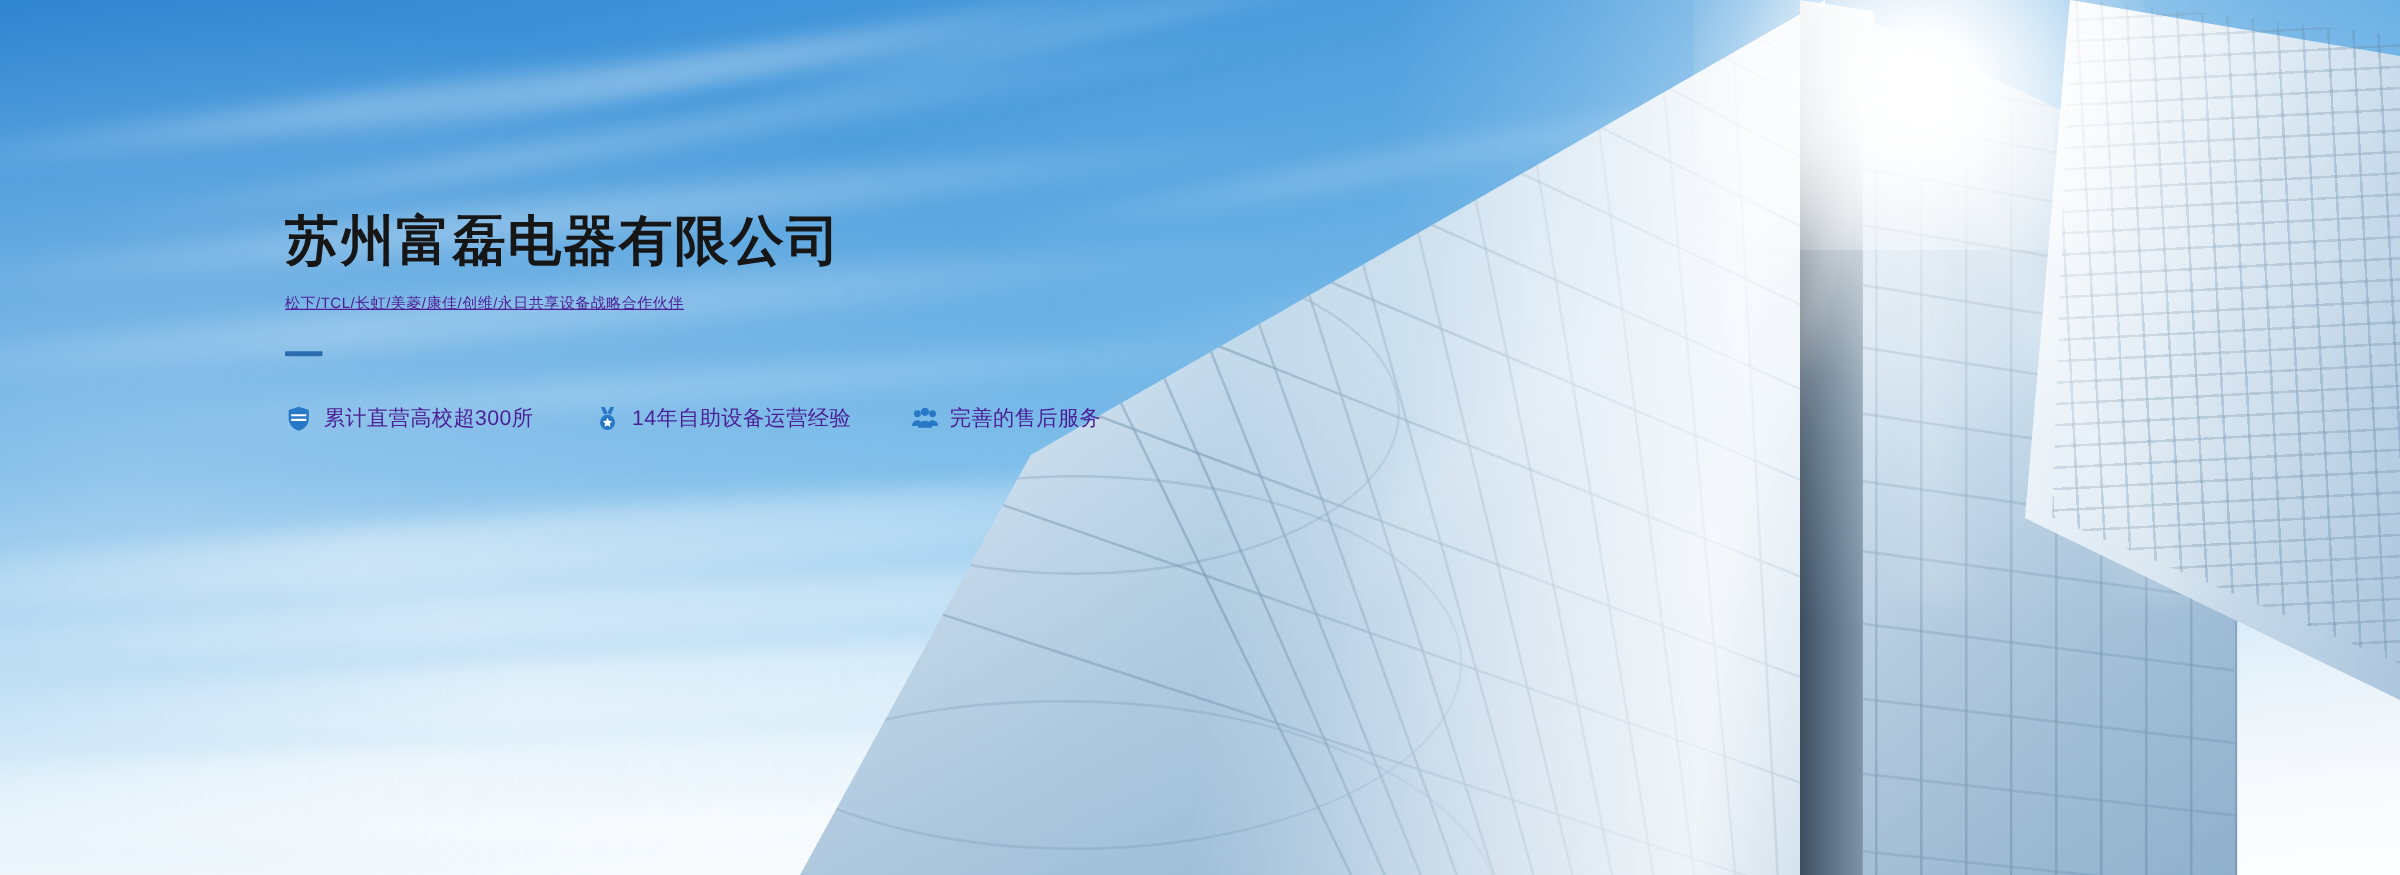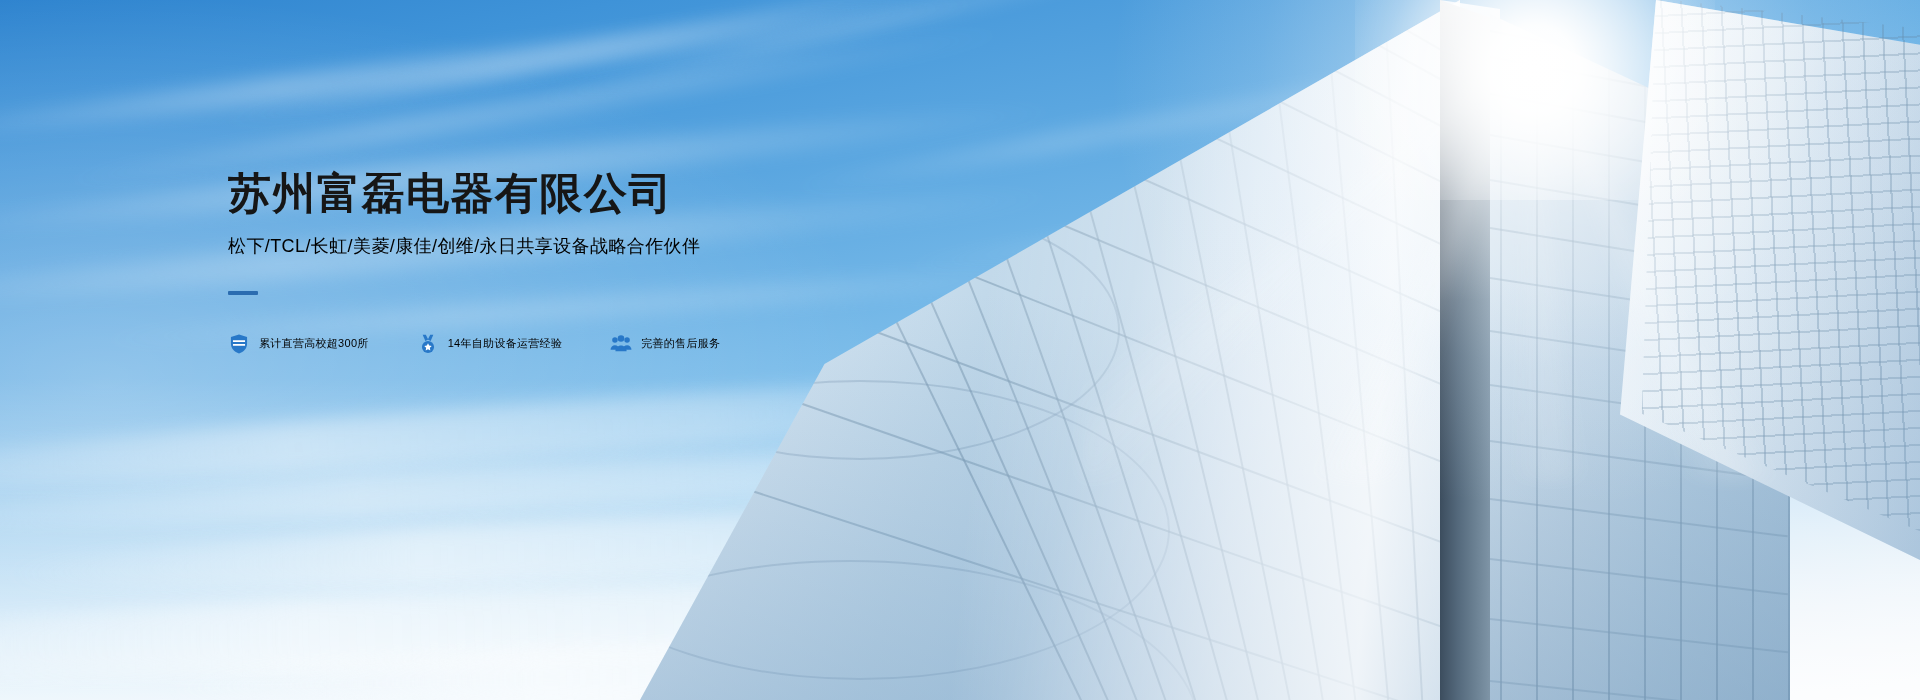--- a/index.html
+++ b/index.html
@@ -198,34 +198,34 @@
 
   
   .content {
     position:absolute; left:228px; top:168px; width:760px; z-index:40;
   }
   .title {
     font-size:43px; font-weight:bold; color:#161616;
     letter-spacing:1.5px; line-height:1.18; white-space:nowrap;
   }
   .subtitle {
-    font-size:18px; color:#000000; line-height:1.55;
-    letter-spacing:.4px; white-space:nowrap; margin-top:14px;
+    font-size:12px; color:#4c1d95; line-height:1.55;
+    letter-spacing:.4px; white-space:nowrap; margin-top:14px;text-decoration:underline;
   }
   .subtitle.second { margin-top:4px; }
   .accent-bar {
     width:30px; height:4px; background:#2b6cb0; margin-top:30px; border-radius:1px;
   }
   .features {
     display:flex; align-items:center; gap:48px; margin-top:38px;
   }
   .feature { display:flex; align-items:center; gap:9px; }
   .feature .ficon { width:22px; height:22px; flex:0 0 22px; display:block; }
   .feature .flabel {
-    font-size:11px; color:#000000; letter-spacing:.3px; white-space:nowrap;
+    font-size:17px; color:#4c1d95; letter-spacing:.3px; white-space:nowrap;
   }
 </style>
 </head>
 <body>
 
 <div id="banner">
 
   <div class="sky"></div>
   <div class="sky-haze"></div>
   <div class="sky-haze2"></div>

